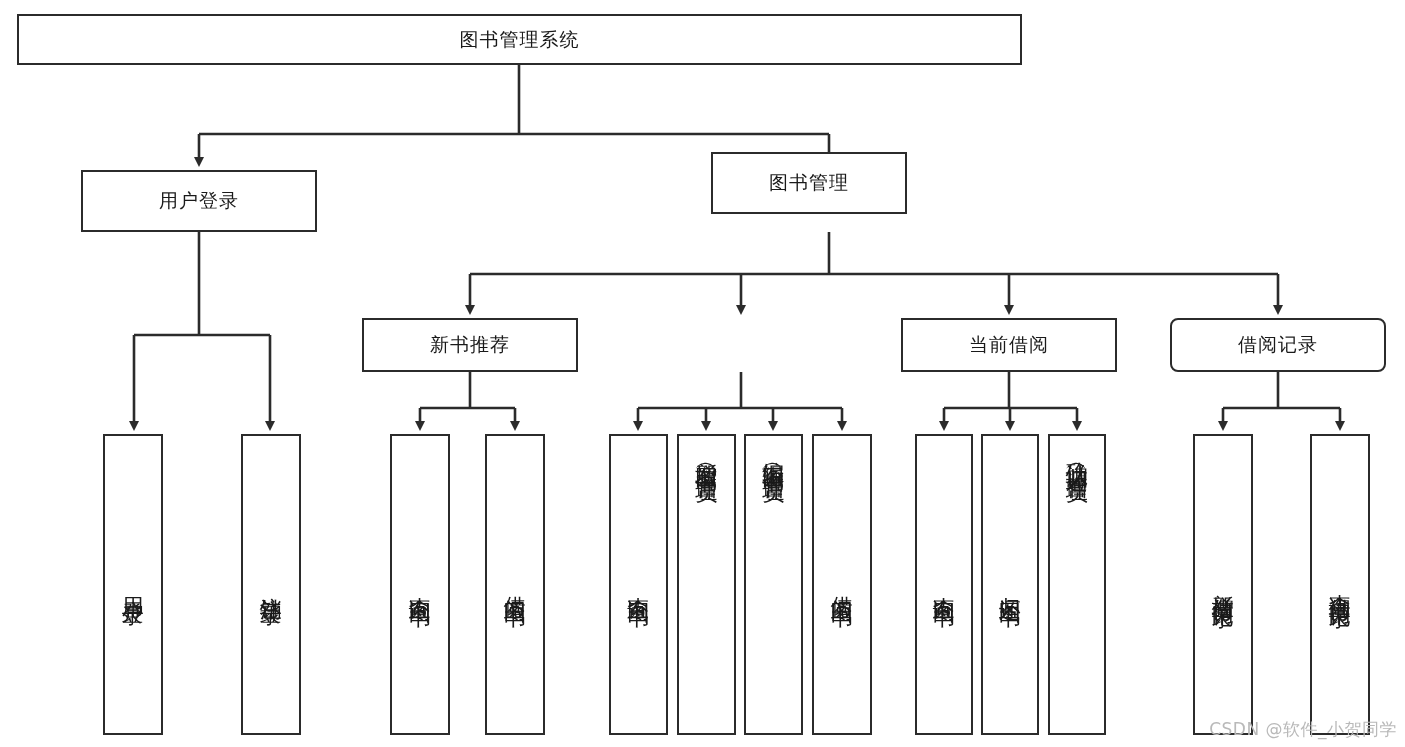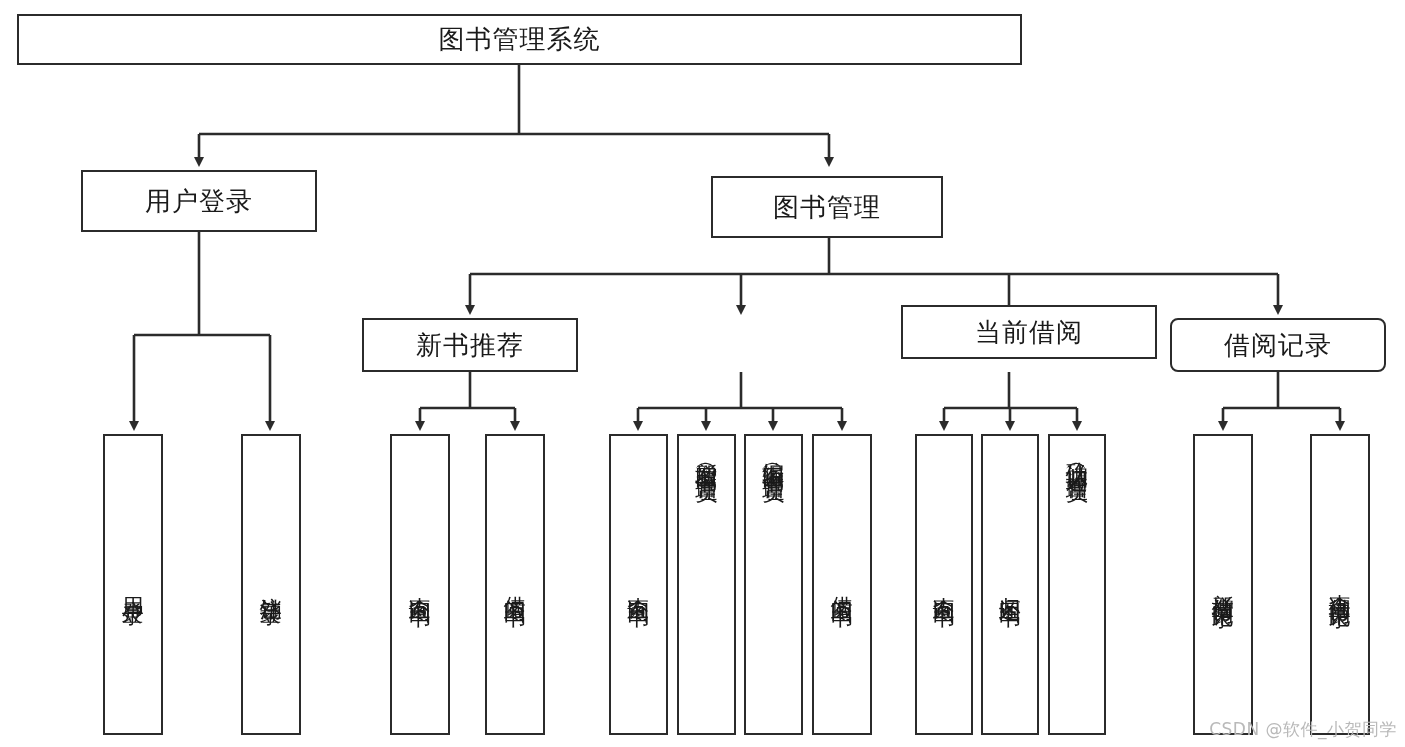--- a/index.html
+++ b/index.html
@@ -29,21 +29,21 @@
     position: absolute;
     box-sizing: border-box;
     background: #ffffff;
     border: 2px solid #2b2b2b;
     display: flex;
     align-items: center;
     justify-content: center;
     color: #1a1a1a;
   }
   .node.horiz {
-    font-size: 26px;
+    font-size: 19px;
     letter-spacing: 1px;
   }
   .node.vert {
     align-items: flex-start;
     justify-content: center;
     padding-top: 8px;
   }
   .node.vert .vtext {
     writing-mode: vertical-rl;
     text-orientation: upright;
@@ -124,28 +124,28 @@
     </g>
   </svg>
 
   <div class="node horiz" style="left:17px;top:14px;width:1005px;height:51px;">
     <span>图书管理系统</span>
   </div>
 
   <div class="node horiz" style="left:81px;top:170px;width:236px;height:62px;">
     <span>用户登录</span>
   </div>
-  <div class="node horiz" style="left:711px;top:176px;width:232px;height:62px;font-family:Liberation Serif, serif;">
+  <div class="node horiz" style="left:711px;top:152px;width:196px;height:62px;font-family:Liberation Serif, serif;">
     <span>图书管理</span>
   </div>
 
   <div class="node horiz" style="left:362px;top:318px;width:216px;height:54px;">
     <span>新书推荐</span>
   </div>
-  <div class="node horiz" style="left:901px;top:305px;width:256px;height:54px;text-align:right;">
+  <div class="node horiz" style="left:901px;top:318px;width:216px;height:54px;text-align:right;">
     <span>当前借阅</span>
   </div>
   <div class="node horiz" style="left:1170px;top:318px;width:216px;height:54px;border-radius:8px;">
     <span>借阅记录</span>
   </div>
 
   <div class="node vert center" style="left:103px;top:434px;width:60px;height:301px;">
     <span class="vtext">用户登录</span>
   </div>
   <div class="node vert center" style="left:241px;top:434px;width:60px;height:301px;">

